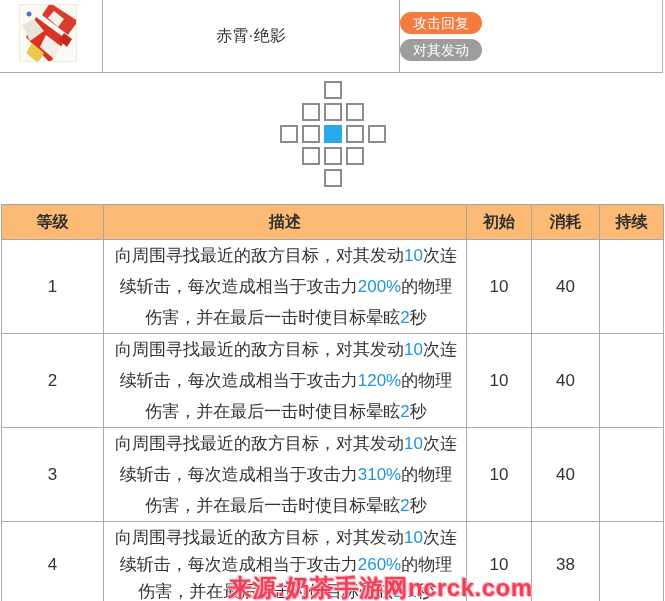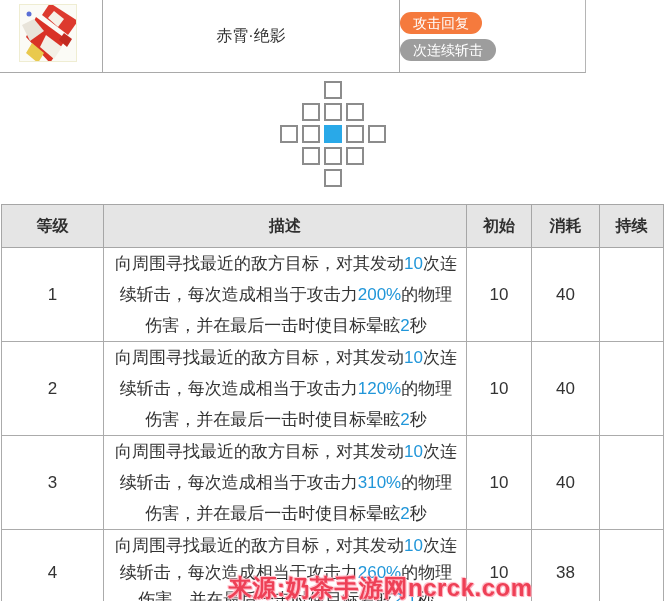--- a/index.html
+++ b/index.html
@@ -6,21 +6,21 @@
   html, body { background: #fff; }
   body {
     width: 665px; height: 601px; overflow: hidden; position: relative;
     font-family: "Liberation Sans", "DejaVu Sans", sans-serif;
     color: #3c3c3c;
   }
   .page { width: 665px; height: 601px; position: relative; overflow: hidden; }
 
   
   .top-header {
-    height: 73px; width: 586px;
+    height: 73px; width: 663px;
     border-bottom: 1px solid #a9a9a9;
     border-right: 1px solid #b5b5b5;
     display: grid;
     grid-template-columns: 102px 298px 1fr;
     background: #fff;
   }
   .icon-cell { display: flex; align-items: flex-start; padding: 4px 0 0 19px; }
   .skill-icon-frame {
     width: 58px; height: 58px; border: 1px solid #efedd2;
     background: #fdfdf8; overflow: hidden;
@@ -56,21 +56,21 @@
   table.skills {
     width: 663px; border-collapse: collapse; table-layout: fixed;
     margin-left: 1px;
   }
   table.skills col.c1 { width: 102px; }
   table.skills col.c2 { width: 363px; }
   table.skills col.c3 { width: 65px; }
   table.skills col.c4 { width: 68px; }
   table.skills col.c5 { width: 64px; }
   table.skills th {
-    background: #e5e5e5; height: 43px; font-size: 16px; font-weight: 700;
+    background: #fdba74; height: 35px; font-size: 16px; font-weight: 700;
     color: #2f2f2f; border: 1px solid #a6a6a6; text-align: center;
   }
   table.skills td {
     border: 1px solid #ababab; text-align: center;
     font-size: 17px; color: #333; vertical-align: middle;
     background: #fff;
     margin-top: 48px;
   }
   td.c-desc {
     text-align: left; font-size: 16px; line-height: 31px;
@@ -107,21 +107,21 @@
           <polygon points="34,6 44,14 38,22 28,13" fill="#f6f2e8"></polygon>
           <polygon points="12,38 24,48 18,58 6,48" fill="#e9c94e"></polygon>
           <circle cx="9" cy="9" r="2.5" fill="#5a6fd6"></circle>
           <polygon points="44,28 52,34 47,42 39,35" fill="#c22a20"></polygon>
         </svg>
       </div>
     </div>
     <div class="name-cell">赤霄·绝影</div>
     <div class="tags-cell">
       <span class="tag" id="tag-0" style="background: rgb(245, 122, 61);">攻击回复</span>
-      <span class="tag" id="tag-1" style="background: rgb(157, 157, 157);">次连续斩击</span>
+      <span class="tag" id="tag-1" style="background: rgb(157, 157, 157);">对其发动</span>
     </div>
   </div>
 
   <div class="range-section">
     <div class="range-grid" id="range-grid">
         <div class="rcell empty"></div>
         <div class="rcell empty"></div>
         <div class="rcell box"></div>
         <div class="rcell empty"></div>
         <div class="rcell empty"></div>

